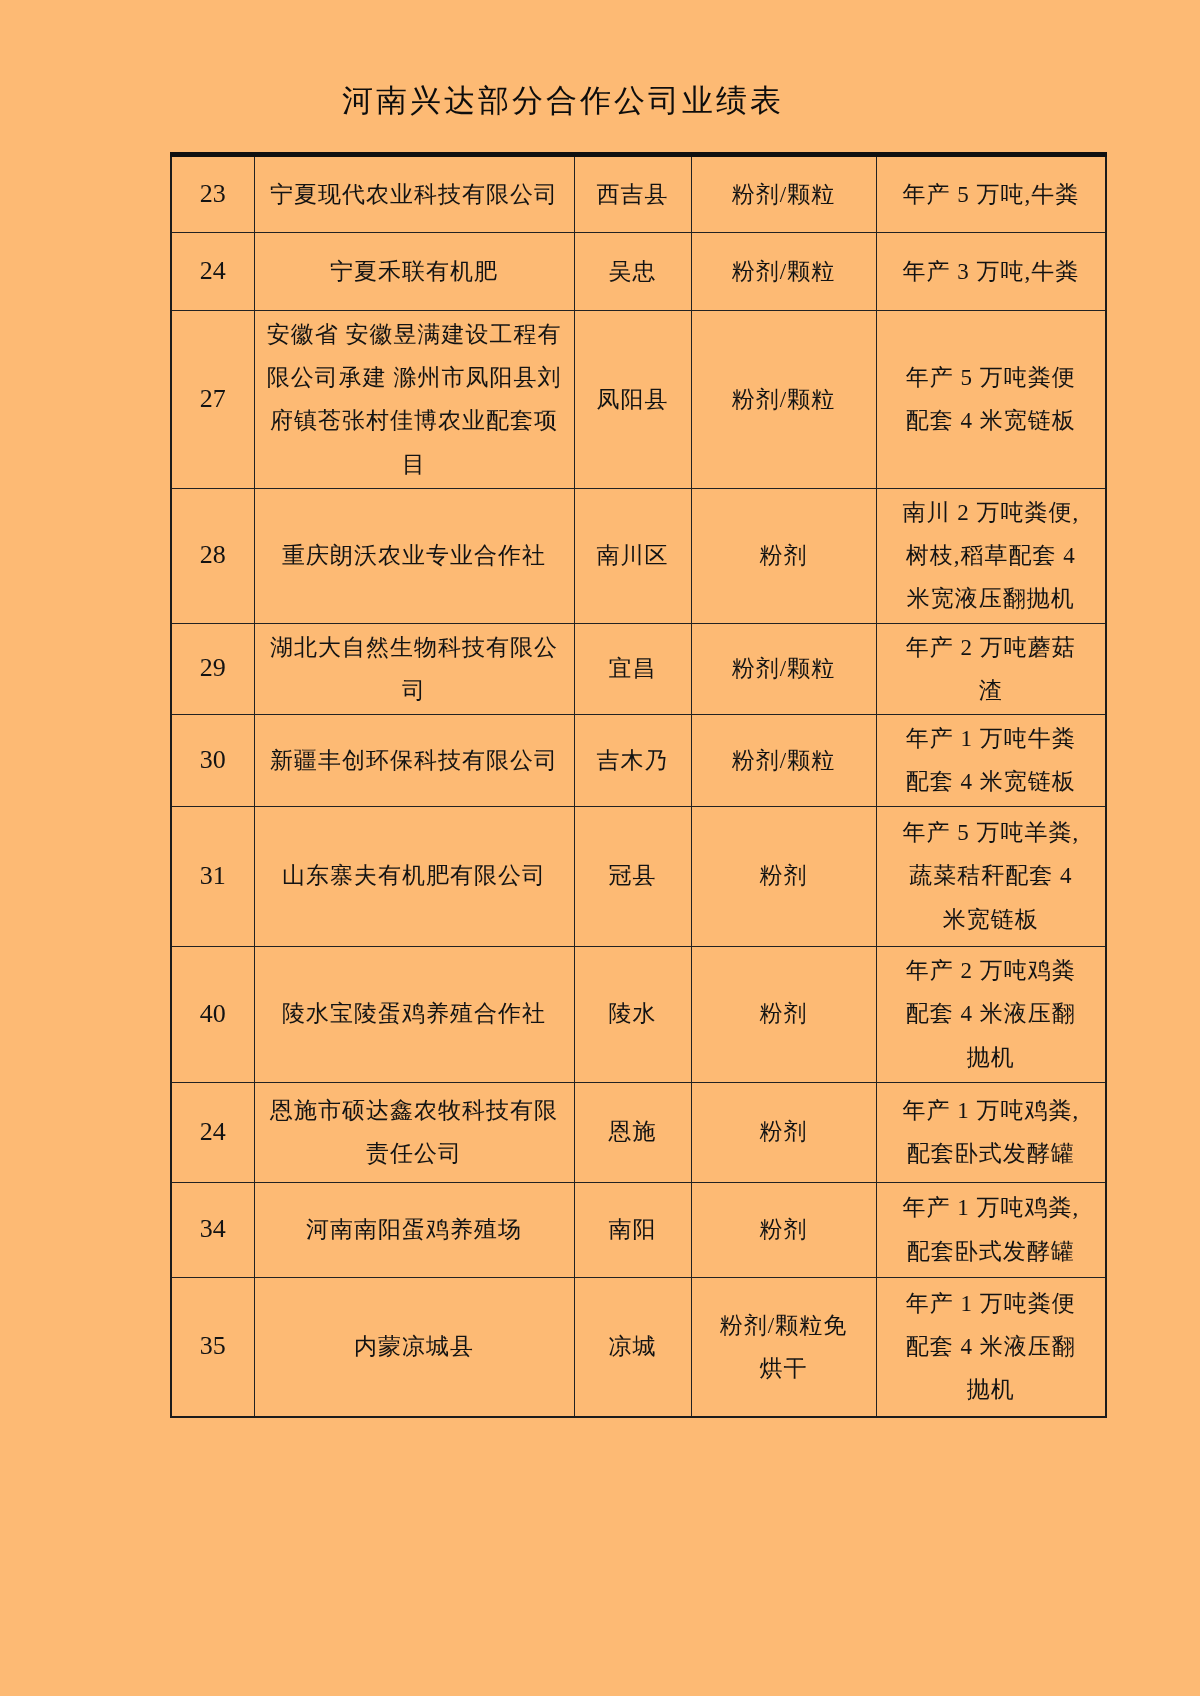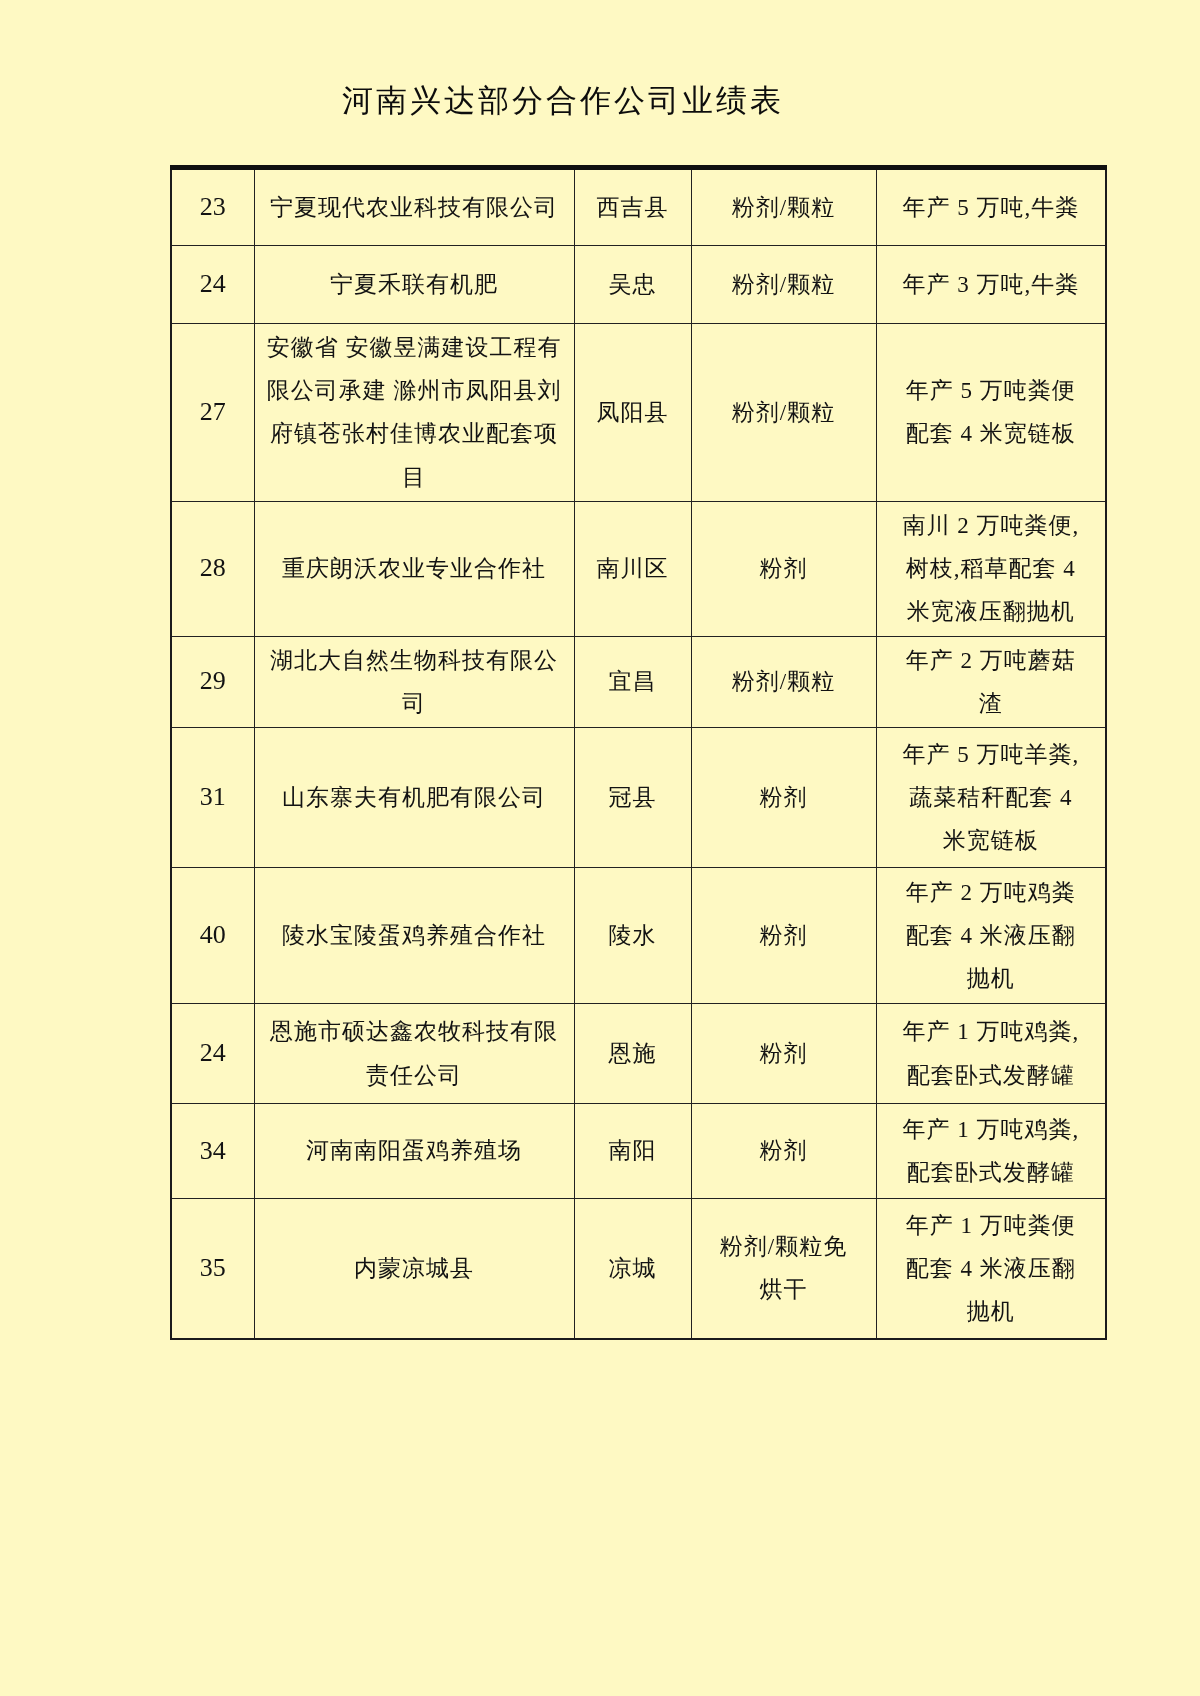--- a/index.html
+++ b/index.html
@@ -4,40 +4,40 @@
 <style>
   html, body {
     margin: 0;
     padding: 0;
     background: #ffffff;
   }
   .page {
     position: relative;
     width: 1200px;
     height: 1696px;
-    background: #fef9c3;
+    background: #fdba74;
     font-family: "Liberation Serif", "DejaVu Serif", serif;
     color: #111111;
     overflow: hidden;
   }
   .doc-title {
     position: absolute;
     top: 80px;
     left: 0;
     width: 1126px;
     text-align: center;
     font-size: 31px;
     letter-spacing: 3px;
     color: #0d0d0d;
     white-space: nowrap;
   }
   table.perf-table {
     position: absolute;
     left: 170px;
-    top: 165px;
+    top: 152px;
     width: 935px;
     border-collapse: collapse;
     table-layout: fixed;
     border: 2px solid #1b1b1b;
     border-top: 5px solid #101010;
     font-family: Liberation Serif, serif;
   }
   table.perf-table td {
     border: 1.5px solid #222222;
     text-align: center;
@@ -107,20 +107,28 @@
       </tr>
       <tr style="height:90px">
         <td class="num-cell">29</td>
         <td>湖北大自然生物科技有限公
 司</td>
         <td>宜昌</td>
         <td>粉剂/颗粒</td>
         <td>年产 2 万吨蘑菇
 渣</td>
       </tr>
+      <tr style="height:88px">
+        <td class="num-cell">30</td>
+        <td>新疆丰创环保科技有限公司</td>
+        <td>吉木乃</td>
+        <td>粉剂/颗粒</td>
+        <td>年产 1 万吨牛粪
+配套 4 米宽链板</td>
+      </tr>
       <tr style="height:140px">
         <td class="num-cell">31</td>
         <td>山东寨夫有机肥有限公司</td>
         <td>冠县</td>
         <td>粉剂</td>
         <td>年产 5 万吨羊粪,
 蔬菜秸秆配套 4
 米宽链板</td>
       </tr>
       <tr style="height:136px">

